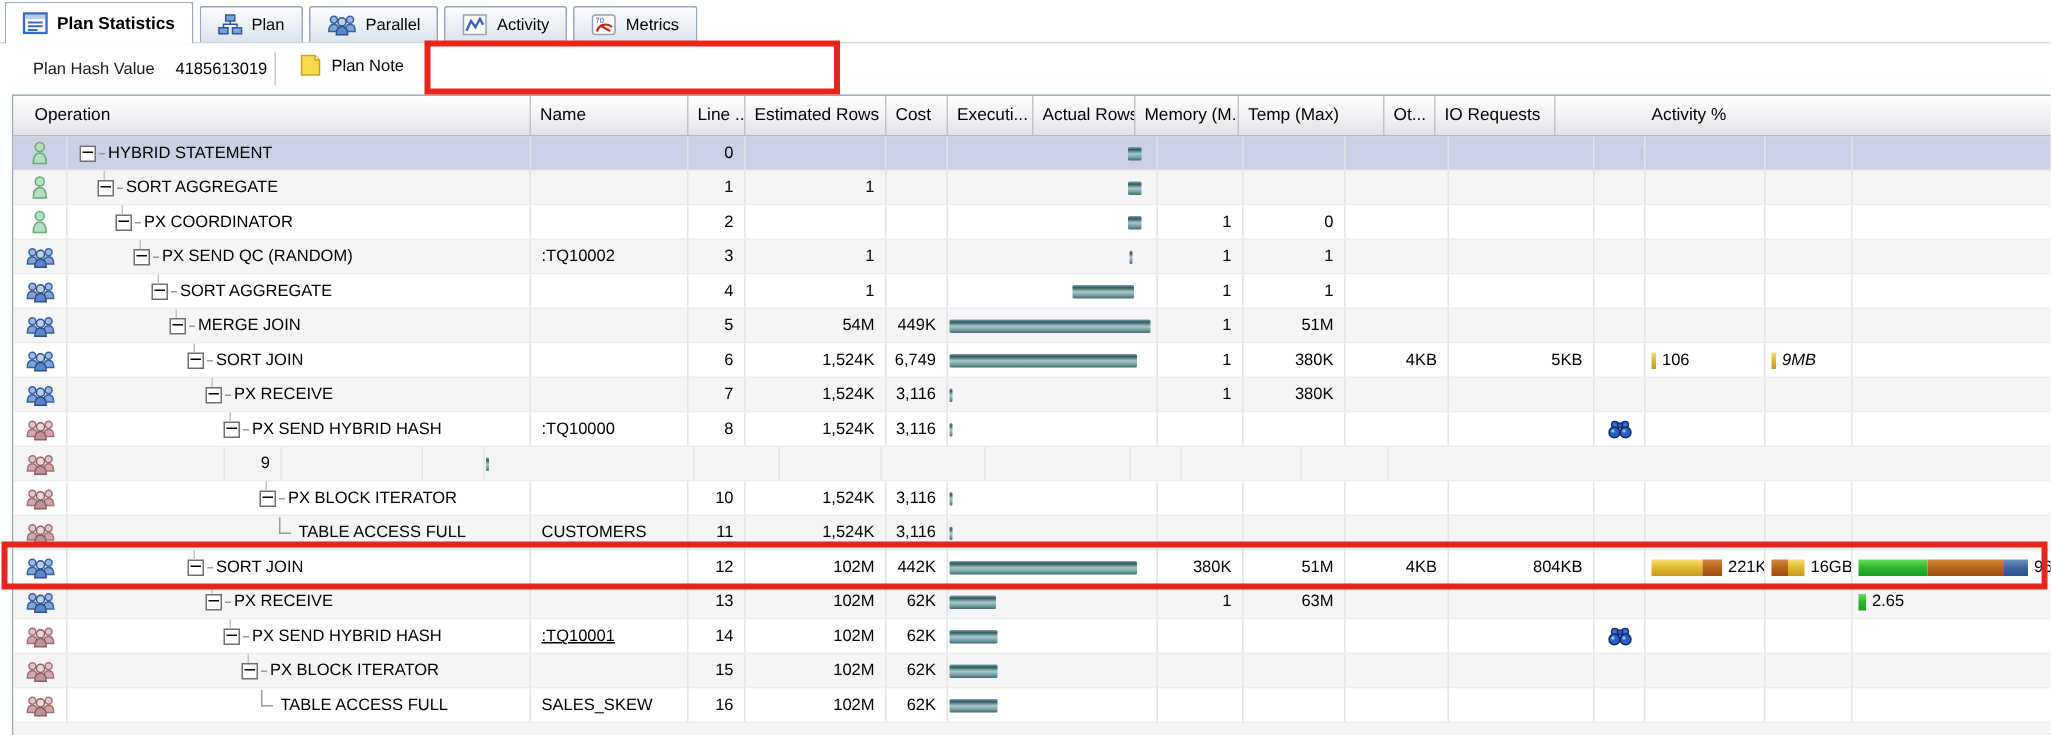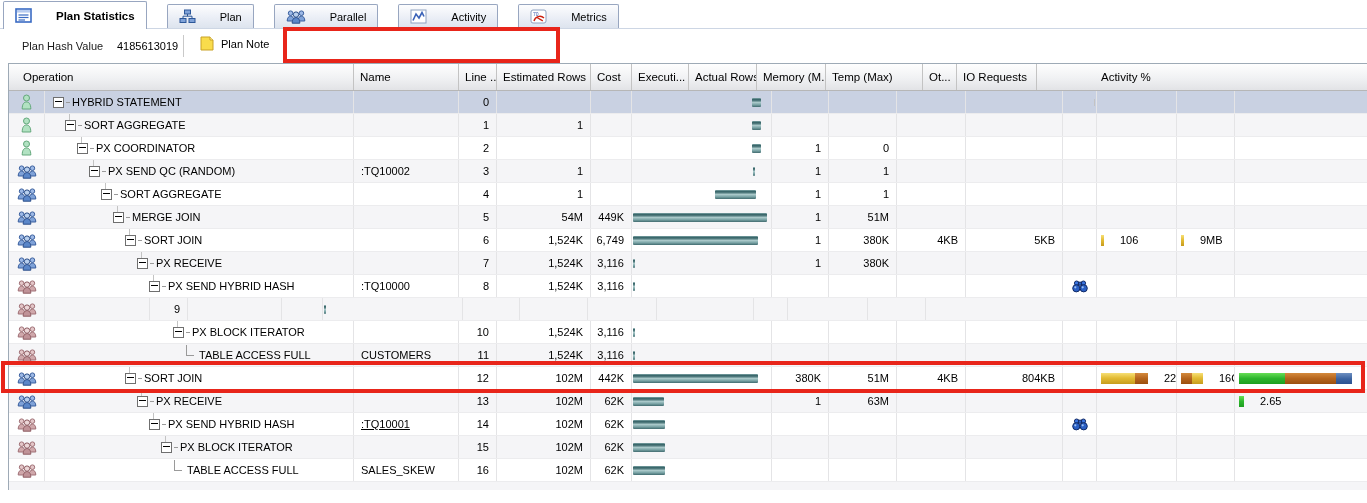--- a/index.html
+++ b/index.html
@@ -4,24 +4,24 @@
 <style>
   html,body{margin:0;padding:0}
   body{
     width:1367px;height:503px;overflow:hidden;position:relative;
     background:#fff;color:#000;
     font-family:"Liberation Sans",sans-serif;font-size:11px;
   }
   
   .tabbar{position:absolute;left:0;top:0;width:1367px;height:29px;background:#fff;
           border-bottom:1px solid #cdd6e4;display:flex;align-items:flex-end;padding-left:3px;box-sizing:border-box}
-  .tab{display:flex;align-items:center;gap:24px;height:23px;padding:0 11px;
+  .tab{display:flex;align-items:center;gap:6px;height:23px;padding:0 11px;
        border:1px solid #98a6c0;border-bottom:none;border-radius:2px 2px 0 0;
        background:linear-gradient(180deg,#fdfdfe,#e9edf5 60%,#dde4ee);
-       margin-right:20px;cursor:default;white-space:nowrap}
+       margin-right:4px;cursor:default;white-space:nowrap}
   .tab.active{height:27px;background:#fff;font-weight:bold;position:relative;z-index:2;margin-bottom:-1px;font-size:11.5px}
   .tabicon{display:flex;flex:none}
   
   .toolbar{position:absolute;left:0;top:29px;width:1367px;height:34px;background:#fff}
   .ph-label{position:absolute;left:22px;top:11px;color:#1a1a1a}
   .ph-value{position:absolute;left:117px;top:11px}
   .tsep{position:absolute;left:183px;top:6px;width:1px;height:22px;background:#c9c9c9}
   .note-btn{position:absolute;left:199px;top:7px;display:flex;align-items:center;gap:7px;cursor:default}
   .dropdown{position:absolute;left:292px;top:33px;width:257px;height:25px;border:1px solid #8f8f8f;border-radius:2px;
             background:linear-gradient(180deg,#ffffff,#f2f2f2 55%,#e3e3e3);
@@ -62,21 +62,21 @@
   .tlcell{position:relative;padding:0}
   .tlbar{position:absolute;top:7px;height:9px;border-radius:1px;
          background:linear-gradient(180deg,#7da4a6 0%,#2e5c60 20%,#a9c8c9 50%,#79a3a5 75%,#416b6f 100%)}
   
   .bar{display:inline-flex;height:11px}
   .seg{height:11px;display:inline-block;flex:none}
   .seg-gold{background:linear-gradient(180deg,#f6df76,#e3bc35 45%,#c79c1e)}
   .seg-orange{background:linear-gradient(180deg,#d4893c,#b5651d 50%,#9c4f10)}
   .seg-green{background:linear-gradient(180deg,#66dd55,#2db52d 50%,#1d9e1f)}
   .seg-blue{background:linear-gradient(180deg,#6d8fc0,#3a62a0 55%,#2d5291)}
-  .bartext{margin-left:16px}
+  .bartext{margin-left:4px}
   
   .redbox{position:absolute;border:4px solid #e8251a;pointer-events:none;z-index:9;box-sizing:border-box}
   #redbox-dropdown{left:283px;top:27px;width:277px;height:36px}
   #redbox-row{left:1px;top:361px;width:1364px;height:32px}
 </style>
 </head>
 <body>
 
 <div class="tabbar">
   <div style="display:flex;align-items:flex-end" id="tabs">
@@ -400,21 +400,21 @@
         <div class="cell num" style="width: 68px;">380K</div>
         <div class="cell num" style="width: 69px;">4KB</div>
         <div class="cell num" style="width: 97px;">5KB</div>
         <div class="cell center" style="width: 34px;"></div>
         <div class="cell" style="width: 80px;">
           <span class="bar">
             <span class="seg seg-gold" style="width: 3px;"></span>
           </span>
           <span class="bartext">106</span>
         </div>
-        <div class="cell" style="width: 58px;">
+        <div class="cell" style="width: 58px; font-style: italic;">
           <span class="bar">
             <span class="seg seg-gold" style="width: 3px;"></span>
           </span>
           <span class="bartext">9MB</span>
         </div>
         <div class="cell flex1"></div>
       </div>
       <div class="trow alt">
         <div class="cell" style="width: 36px;">
           <span class="ricon">

